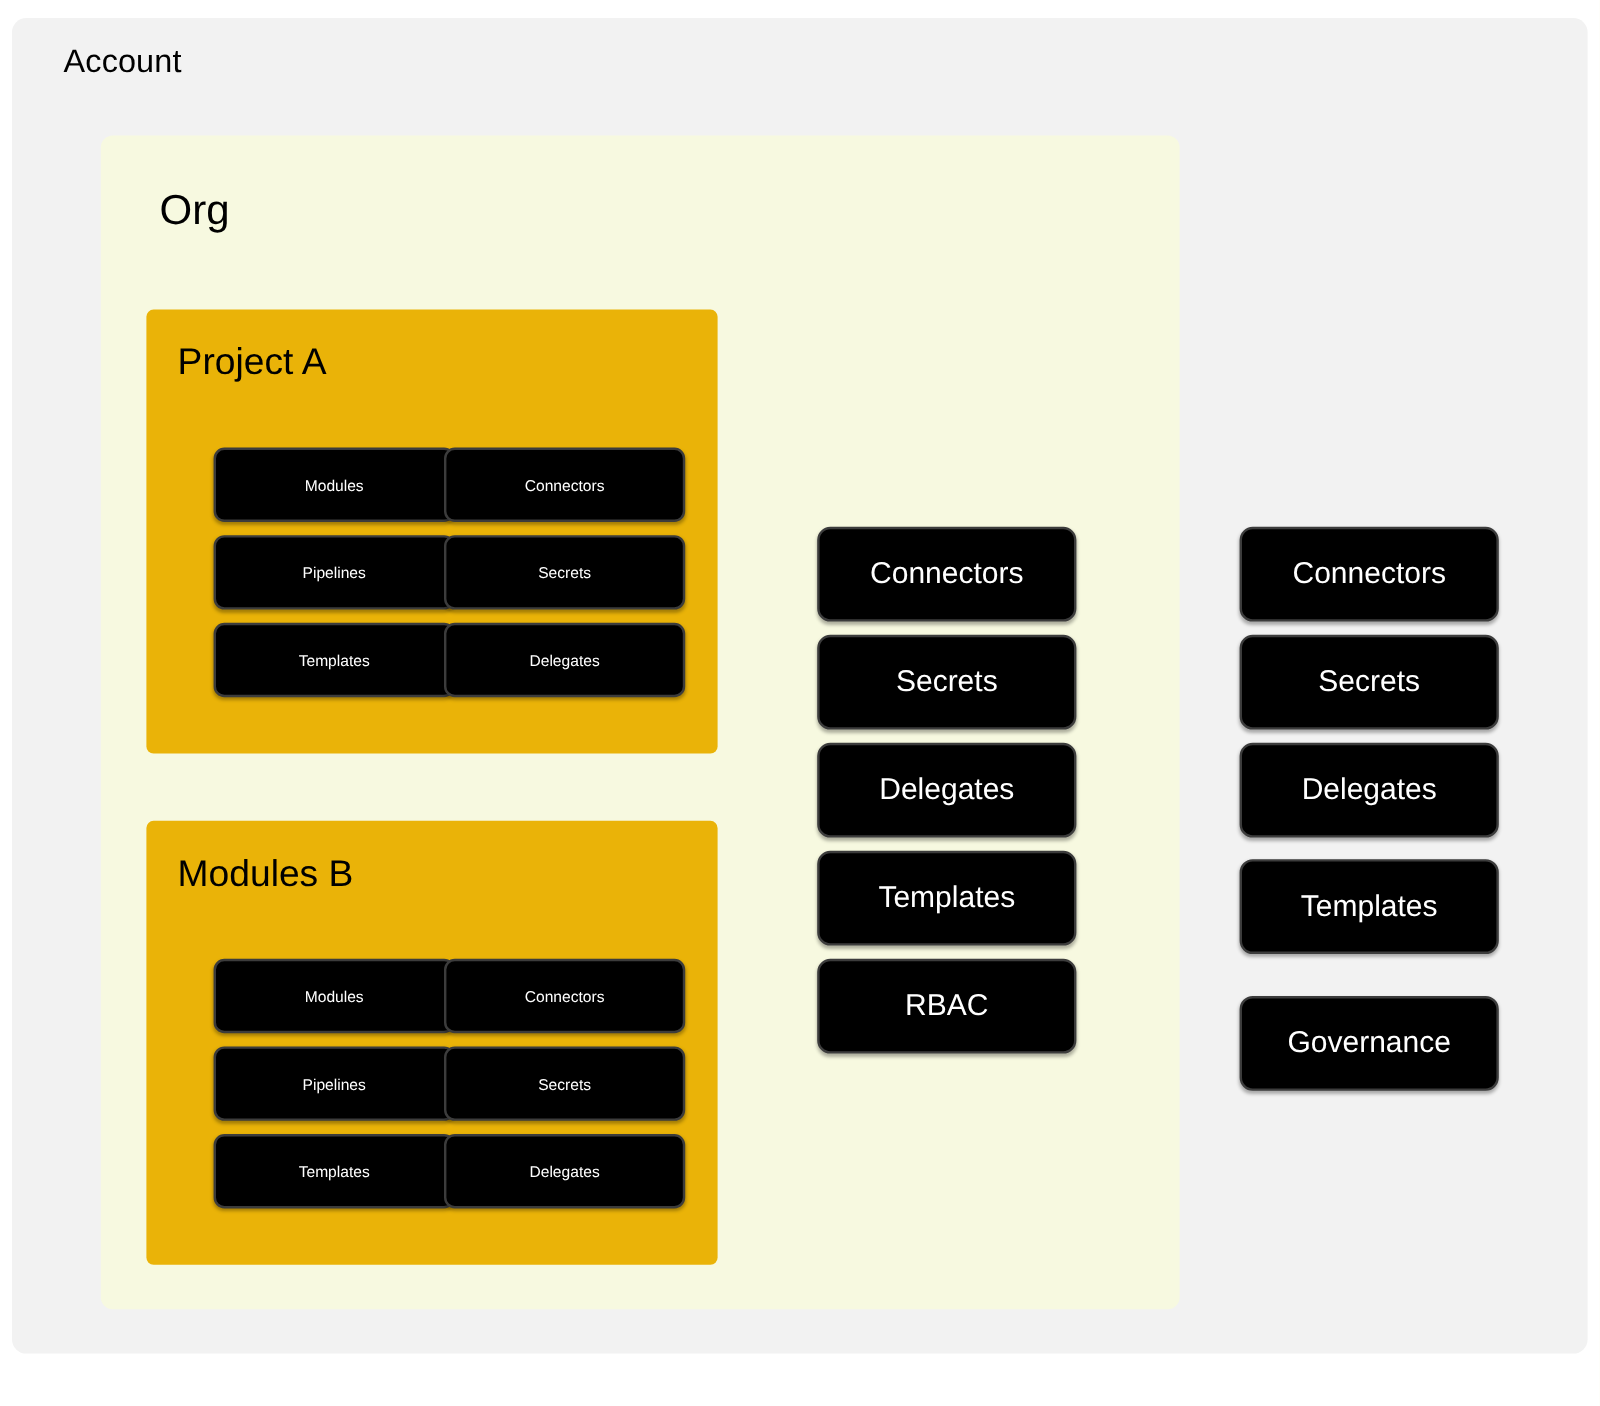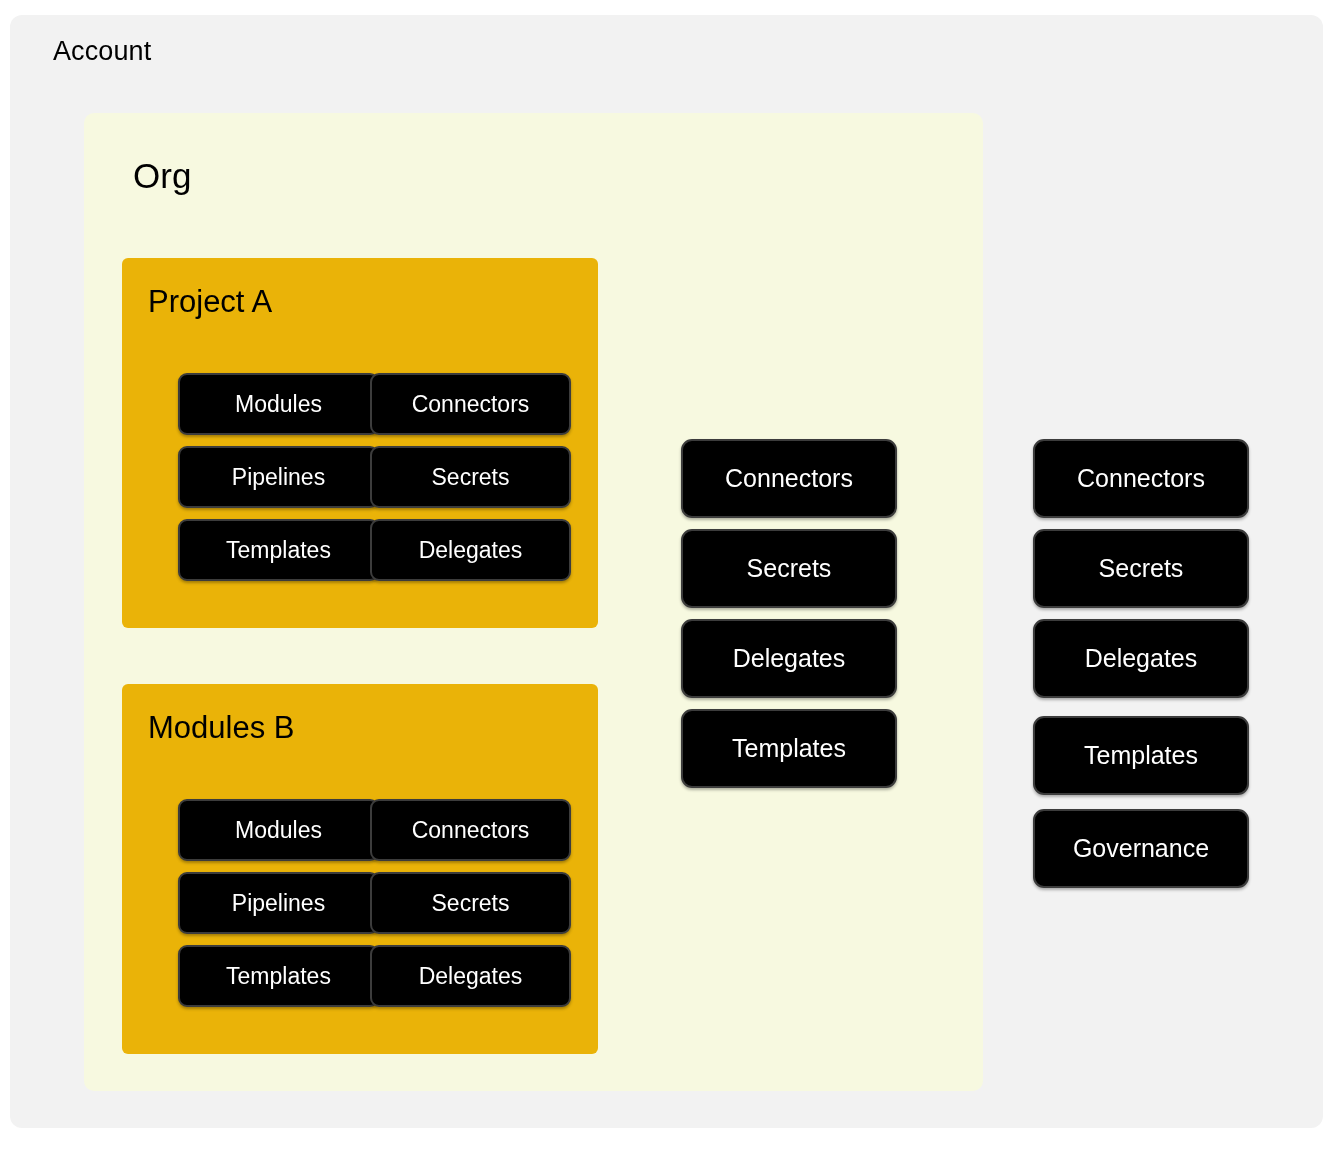--- a/index.html
+++ b/index.html
@@ -109,21 +109,21 @@
     justify-content: center;
     box-sizing: border-box;
     box-shadow: 0 2px 3px rgba(0,0,0,0.30);
     text-align: center;
     user-select: none;
   }
 
   .tile-project {
     width: 201px;
     height: 62px;
-    font-size: 23px;
+    font-size: 13px;
   }
 
   .tile-big {
     width: 216px;
     height: 79px;
     font-size: 25px;
     border-radius: 11px;
   }
 
   
@@ -139,21 +139,21 @@
   
   .account-column {
     position: absolute;
     left: 1033px;
     top: 439px;
     display: flex;
     flex-direction: column;
     row-gap: 11px;
   }
   .account-column .tile-big:nth-child(4) { margin-top: 7px; }
-  .account-column .tile-big:nth-child(5) { margin-top: 3px; }
+  .account-column .tile-big:nth-child(5) { margin-top: 24px; }
 </style>
 </head>
 <body>
 
 <div id="canvas">
 
   <div class="account-box"></div>
   <div class="account-title">Account</div>
 
   <div class="org-box"></div>
@@ -181,20 +181,21 @@
       <div class="tile tile-project">Templates</div>
       <div class="tile tile-project">Delegates</div>
     </div>
   </div>
 
   <div class="org-column">
     <div class="tile tile-big">Connectors</div>
     <div class="tile tile-big">Secrets</div>
     <div class="tile tile-big">Delegates</div>
     <div class="tile tile-big">Templates</div>
+    <div class="tile tile-big">RBAC</div>
   </div>
 
   <div class="account-column">
     <div class="tile tile-big">Connectors</div>
     <div class="tile tile-big">Secrets</div>
     <div class="tile tile-big">Delegates</div>
     <div class="tile tile-big">Templates</div>
     <div class="tile tile-big">Governance</div>
   </div>
 

